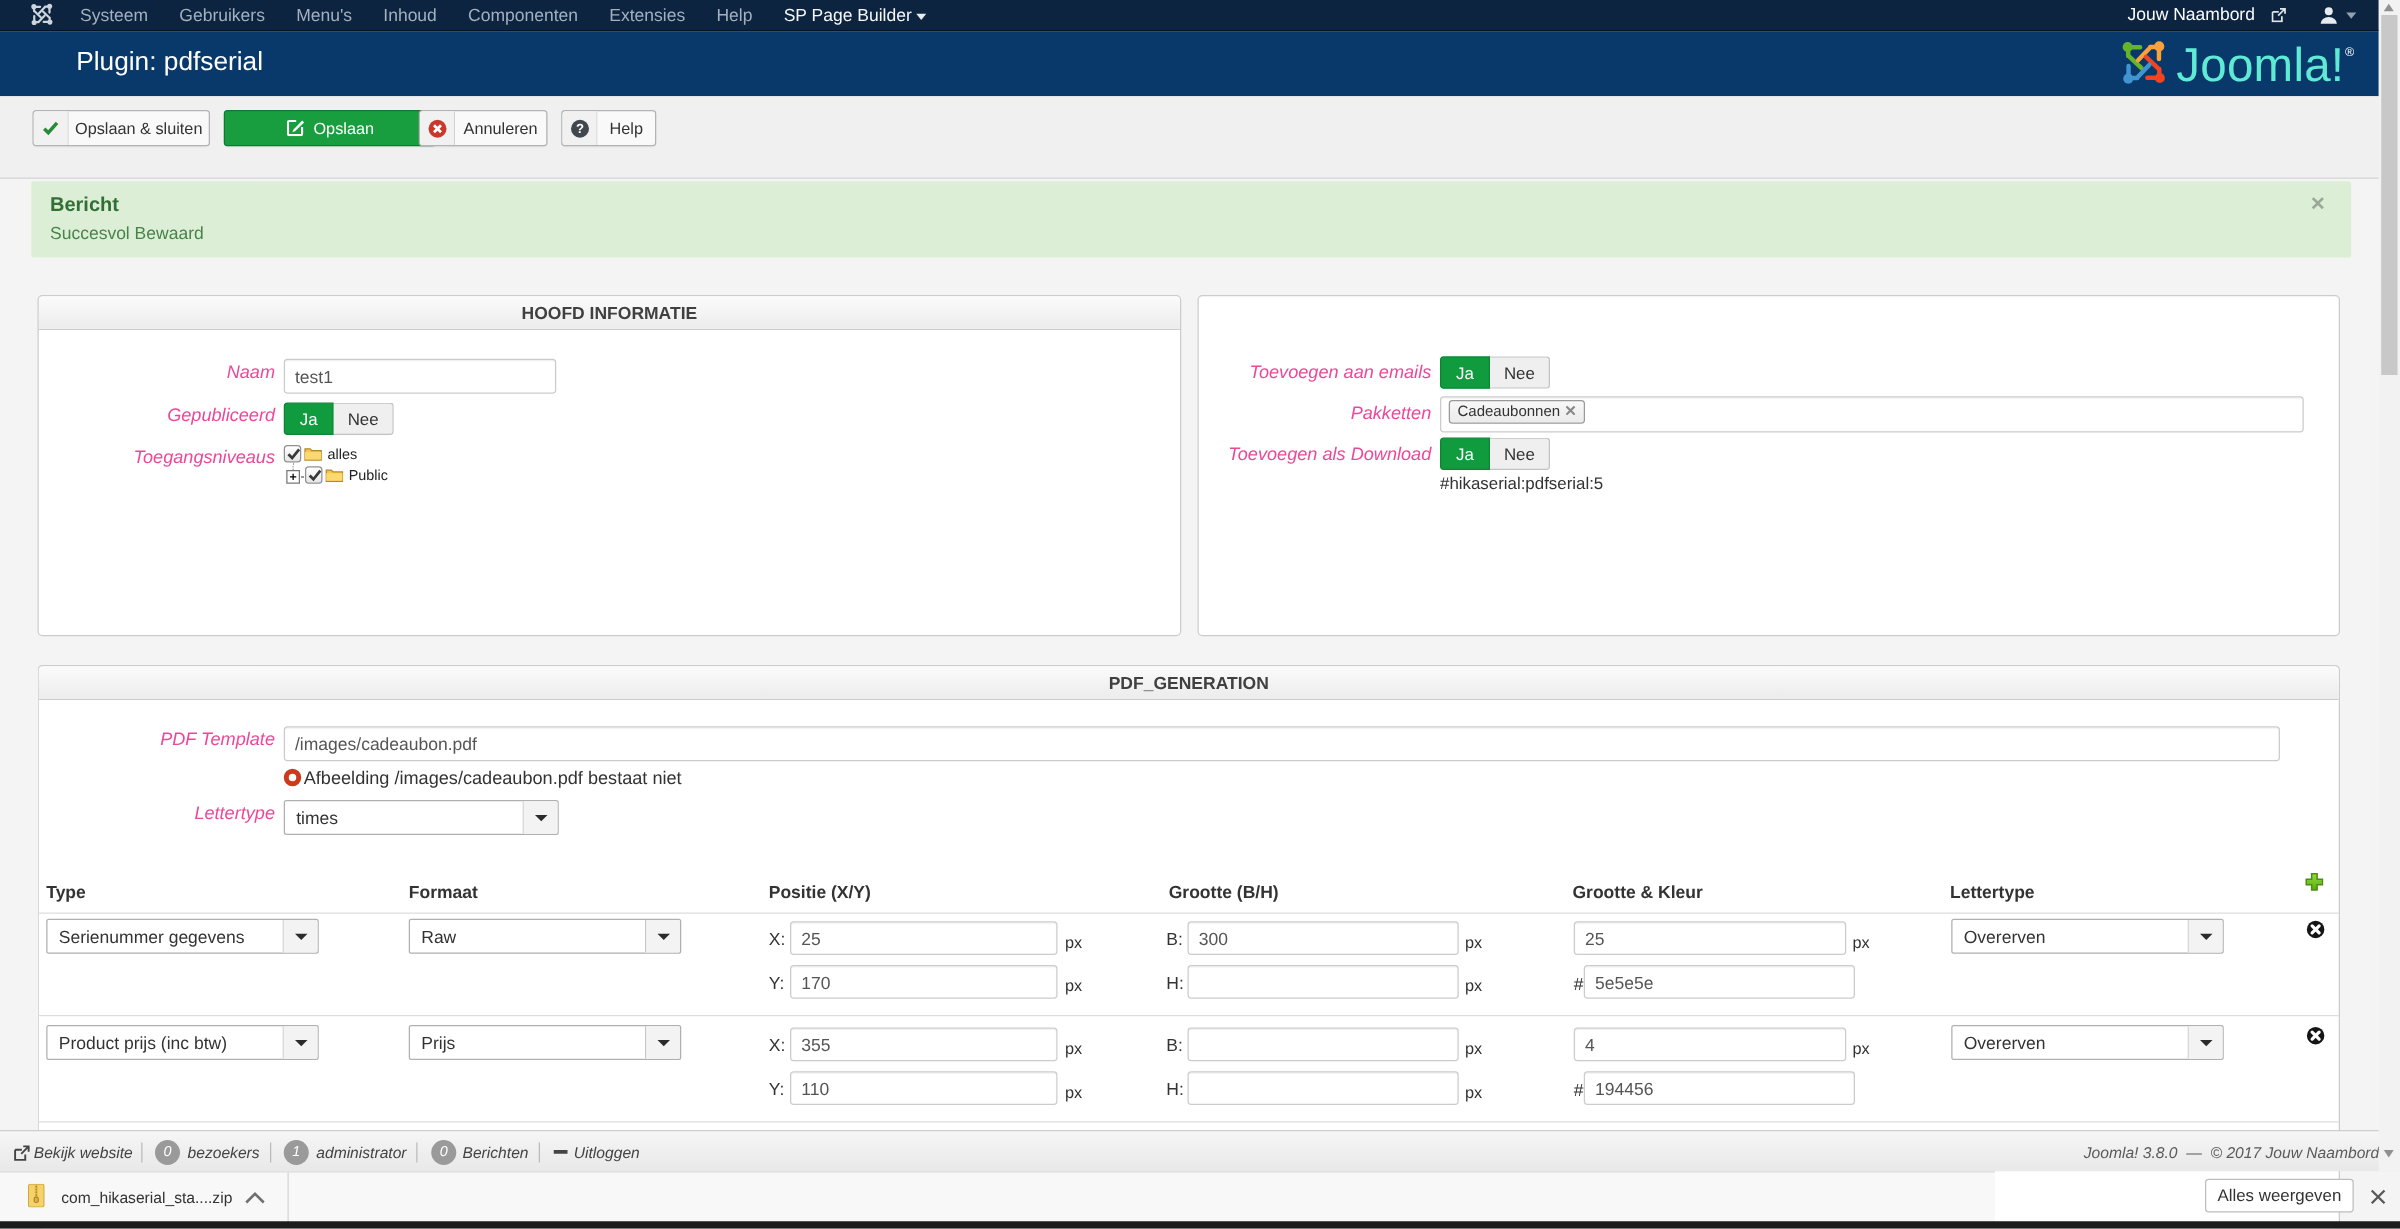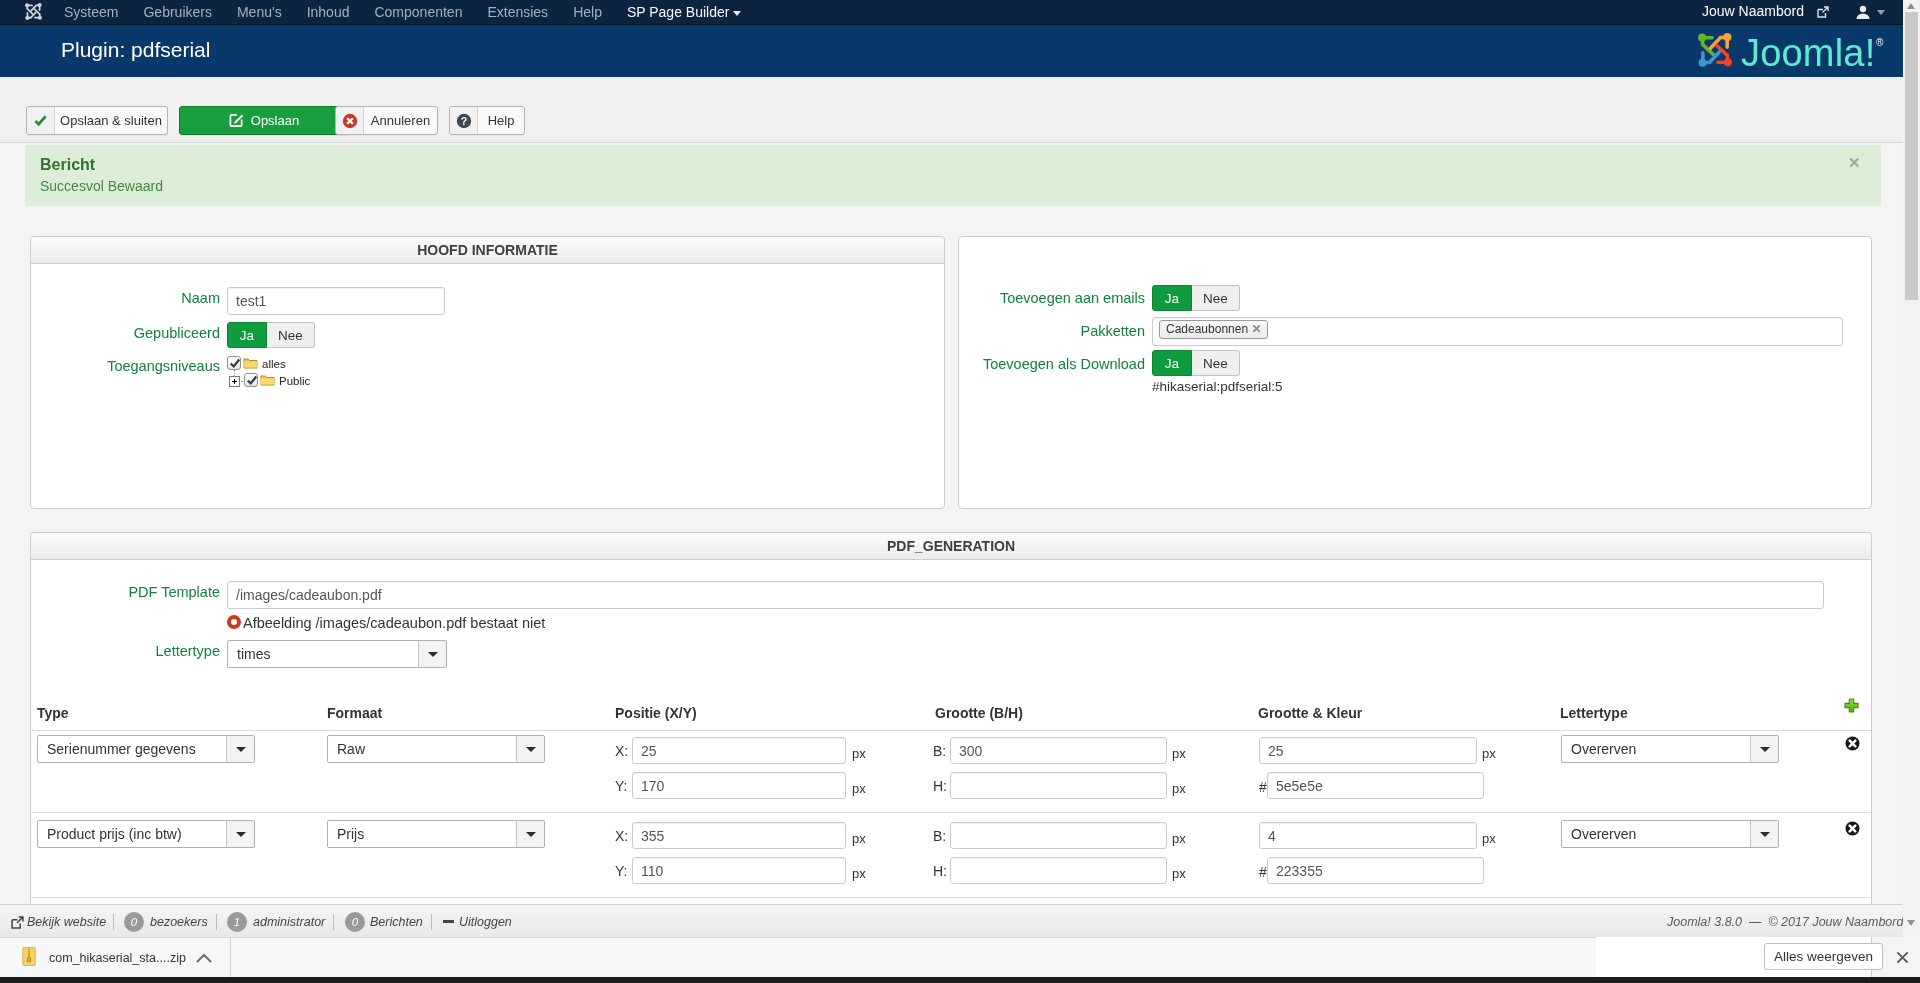--- a/index.html
+++ b/index.html
@@ -18,37 +18,37 @@
 
 
 #titlebar { position:absolute; left:0; top:25px; width:1903px; height:52px; background:#09396a; }
 #pagetitle { position:absolute; left:61px; top:13px; color:#fff; font-size:21px; }
 #jlogo { position:absolute; left:1696px; top:6px; }
 #jlogo .jtext { position:absolute; left:45px; top:1px; color:#5eead4; font-size:38px; letter-spacing:0.2px; }
 #jlogo .jreg { position:absolute; left:180px; top:6px; color:#fff; font-size:10px; }
 
 
 #toolbar { position:absolute; left:0; top:77px; width:1903px; height:66px; background:#f0f0f0; border-bottom:1px solid #d4d4d4; }
-.tbtn { position:absolute; top:11px; height:29px; border:1px solid #b3b3b3; border-radius:3px; background:#f9f9f9; color:#333; font-size:13px; box-shadow:0 1px 0 rgba(0,0,0,.04);margin-top:18px; }
+.tbtn { position:absolute; top:11px; height:29px; border:1px solid #b3b3b3; border-radius:3px; background:#f9f9f9; color:#333; font-size:13px; box-shadow:0 1px 0 rgba(0,0,0,.04); }
 .tbtn .ic { position:absolute; left:0; top:0; width:28px; height:27px; text-align:center; background:#f1f1f1; border-right:1px solid #d3d3d3; border-radius:3px 0 0 3px; }
 .tbtn .tx { position:absolute; left:28px; right:0; top:0; height:27px; line-height:27px; text-align:center; white-space:nowrap; }
 .tbtn.green { background:#189d3f; border-color:#107a32; color:#fff; }
 .tbtn.green .tx { left:0; }
 
 
 #msg { position:absolute; left:25px; top:145px; width:1856px; height:61px; background:#dcefd6; border-radius:2px; }
 #msg h4 { position:absolute; left:15px; top:11px; font-size:16px; color:#337036; }
 #msg p { position:absolute; left:15px; top:33px; font-size:14px; color:#47834a; }
 #msg .close { position:absolute; left:1823px; top:9px; color:#9aa89a; font-size:15px; font-weight:bold; }
 
 
 .panel { position:absolute; background:#fff; border:1px solid #ccc; border-radius:4px; }
 .panel .phead { position:absolute; left:0; top:0; right:0; height:27px; background:linear-gradient(#fbfbfb,#ececec); border-bottom:1px solid #ccc; border-radius:4px 4px 0 0; text-align:center; font-weight:bold; font-size:14px; color:#404040; line-height:26px; }
 
-.lbl { position:absolute; font-size:14.5px; color:#15803d; text-align:right; white-space:nowrap; }
+.lbl { position:absolute; font-size:14.5px; color:#ec4899; text-align:right; white-space:nowrap;font-style:italic; }
 .inp { position:absolute; background:#fff; border:1px solid #ccc; border-radius:3px; box-shadow:inset 0 1px 1px rgba(0,0,0,.06); font-size:14px; color:#555; }
 .inp span { display:block; padding:5px 0 0 8px; }
 
 
 .tgl { position:absolute; height:26px; }
 .tgl .ja { position:absolute; left:0; top:0; width:40px; height:26px; background:#109c3e; color:#fff; font-size:13.5px; text-align:center; line-height:26px; border:1px solid #0e8434; border-radius:3px 0 0 3px; }
 .tgl .nee { position:absolute; left:40px; top:0; width:48px; height:26px; background:#efefef; color:#333; font-size:13.5px; text-align:center; line-height:26px; border:1px solid #c2c2c2; border-left:none; border-radius:0 3px 3px 0; }
 
 
 .sel { position:absolute; background:#fff; border:1px solid #b0b0b0; border-radius:2px; font-size:14px; color:#333; height:28px; }
@@ -342,21 +342,21 @@
   <div class="pxl" style="left:1141px;top:298px">px</div>
   <div class="xyl" style="left:902px;top:330px">H:</div>
   <div class="inp" style="left:919px;top:324px;width:217px;height:27px"></div>
   <div class="pxl" style="left:1141px;top:333px">px</div>
   <div class="inp" style="left:1228px;top:289px;width:218px;height:27px">
       <span>4</span>
     </div>
   <div class="pxl" style="left:1451px;top:298px">px</div>
   <div class="xyl" style="left:1228px;top:331px">#</div>
   <div class="inp" style="left:1236px;top:324px;width:217px;height:27px">
-      <span>223355</span>
+      <span>194456</span>
     </div>
   <div class="sel" style="left:1530px;top:287px;width:218px">
       <span class="stx">Overerven</span>
       <span class="sarr"></span>
     </div>
   <svg class="xcirc" style="left:1814px;top:288px" width="15" height="15" viewBox="0 0 15 15">
       <circle cx="7.5" cy="7.5" r="7" fill="#151515"></circle>
       <path d="M4.7 4.7 L10.3 10.3 M10.3 4.7 L4.7 10.3" stroke="#fff" stroke-width="2.6" stroke-linecap="round"></path>
     </svg>
   <div class="hline" style="top:364px"></div>

